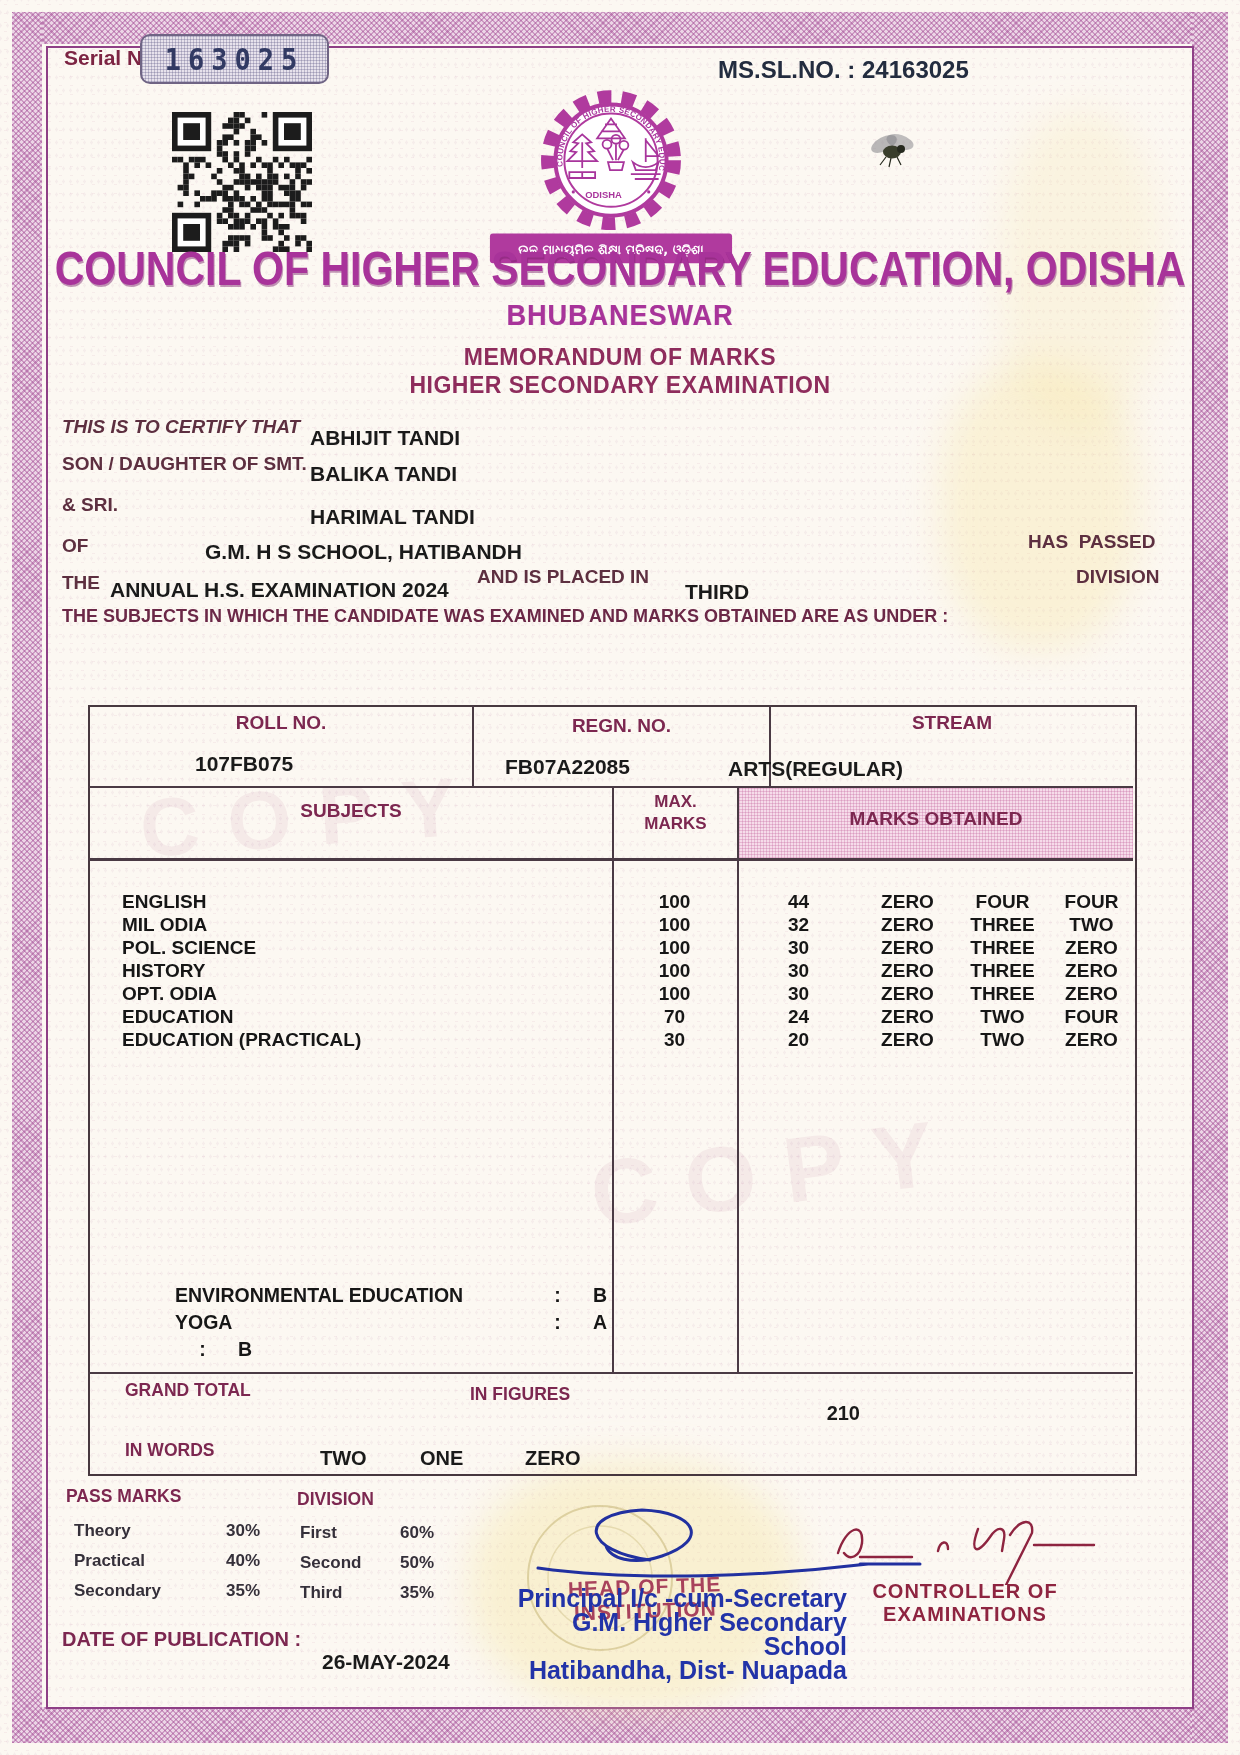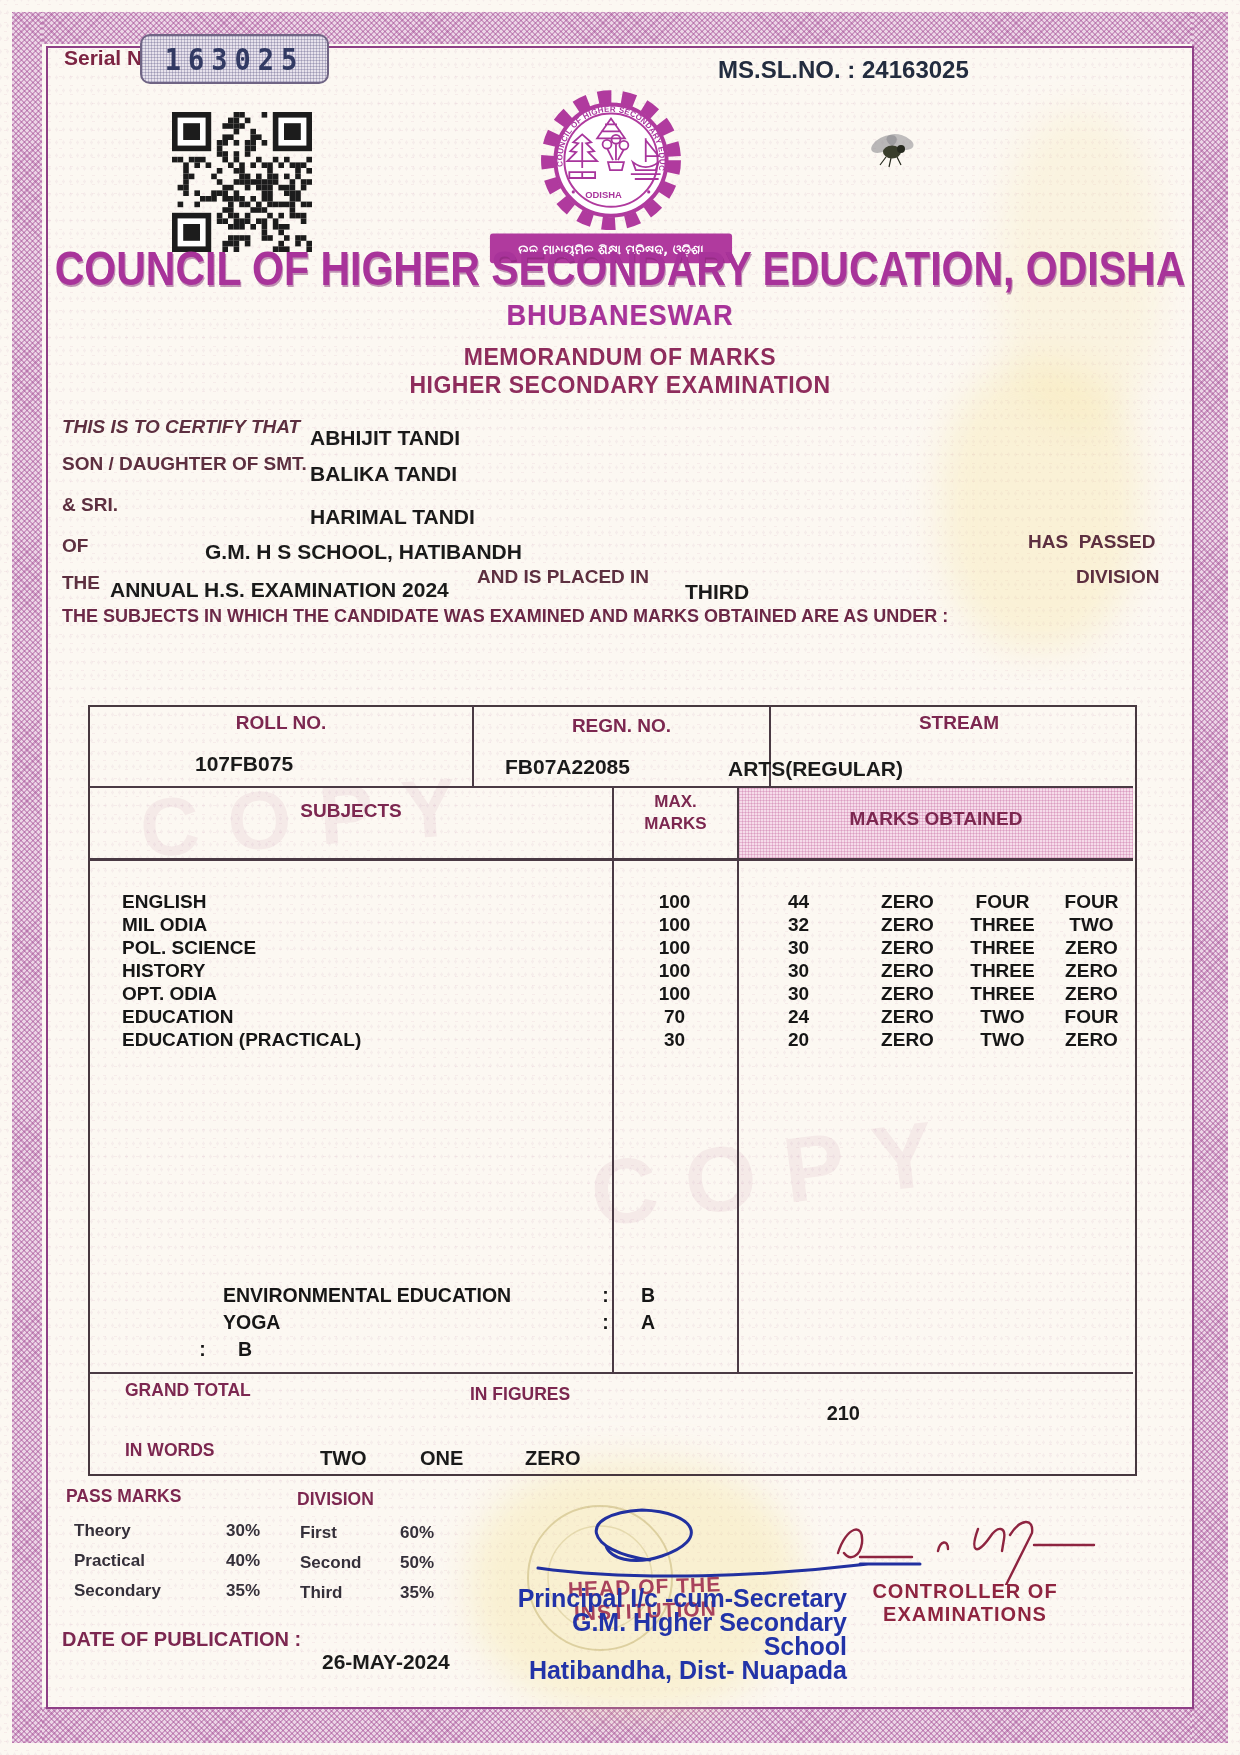--- a/index.html
+++ b/index.html
@@ -46,21 +46,21 @@
       repeating-linear-gradient(90deg, rgba(190,90,150,0.28) 0 1px, transparent 1px 3px),
       #F6DCEA;
   }
   .mrow{left:88px;width:1045px;height:23px;display:flex;font-size:19px;font-weight:700;color:#161616;line-height:23px;}
   .c-sub{width:524px;padding-left:34px;box-sizing:border-box;text-align:left;}
   .c-max{width:125px;text-align:center;}
   .c-fig{width:123px;text-align:center;}
   .c-w{width:95px;text-align:center;}
   .c-w3{width:83px;text-align:center;}
   .grade-row{display:flex;font-size:19.5px;font-weight:700;color:#161616;height:27px;line-height:27px;}
-  .g-lab{width:355px;margin-left:48px;}
+  .g-lab{width:355px;}
   .g-sep{width:55px;text-align:center;}
   .g-val{width:60px;text-align:left;padding-left:8px;}
   .pm-row{display:flex;font-size:17px;color:#35303a;font-weight:600;height:30px;line-height:30px;}
   .wmark{color:rgba(150,60,110,0.07);font-weight:900;letter-spacing:28px;pointer-events:none;}
   .tint{pointer-events:none;filter:blur(18px);border-radius:45%;}
   .stampB{color:#2233A8;font-weight:700;}
   .stampM{color:#A03050;font-weight:800;letter-spacing:1px;}
 </style>
 </head>
 <body>
@@ -359,21 +359,21 @@
   <div class="abs tline" style="left:88px;top:1372px;width:1045px;height:2px;"></div>
 
   <div class="abs tline" style="left:472px;top:705px;width:2px;height:81px;"></div>
   <div class="abs tline" style="left:769px;top:705px;width:2px;height:81px;"></div>
 
   <div class="abs tline" style="left:612px;top:786px;width:2px;height:586px;"></div>
   <div class="abs tline" style="left:737px;top:786px;width:2px;height:586px;"></div>
 
   <div class="abs mlab" style="left:90px;top:712px;width:382px;text-align:center;font-size:19px;">ROLL NO.</div>
   <div class="abs mlab" style="left:474px;top:715px;width:295px;text-align:center;font-size:19px;">REGN. NO.</div>
-  <div class="abs mlab" style="left:771px;top:712px;width:362px;text-align:center;font-size:19px;padding-left:7px;">STREAM</div>
+  <div class="abs mlab" style="left:771px;top:712px;width:362px;text-align:center;font-size:19px;">STREAM</div>
 
   <span class="abs val" style="left:195px;top:752px;font-size:21px;">107FB075</span>
   <span class="abs val" style="left:505px;top:755px;font-size:21px;">FB07A22085</span>
   <span class="abs val" style="left:728px;top:757px;font-size:21px;">ARTS(REGULAR)</span>
 
   <div class="abs obt-hatch" style="left:739px;top:788px;width:394px;height:70px;"></div>
   <div class="abs mlab" style="left:90px;top:800px;width:522px;text-align:center;font-size:19px;">SUBJECTS</div>
   <div class="abs mlab" style="left:614px;top:792px;width:123px;text-align:center;font-size:17px;">MAX.</div>
   <div class="abs mlab" style="left:614px;top:814px;width:123px;text-align:center;font-size:17px;">MARKS</div>
   <div class="abs mlab" style="left:739px;top:808px;width:394px;text-align:center;font-size:19px;">MARKS OBTAINED</div>

